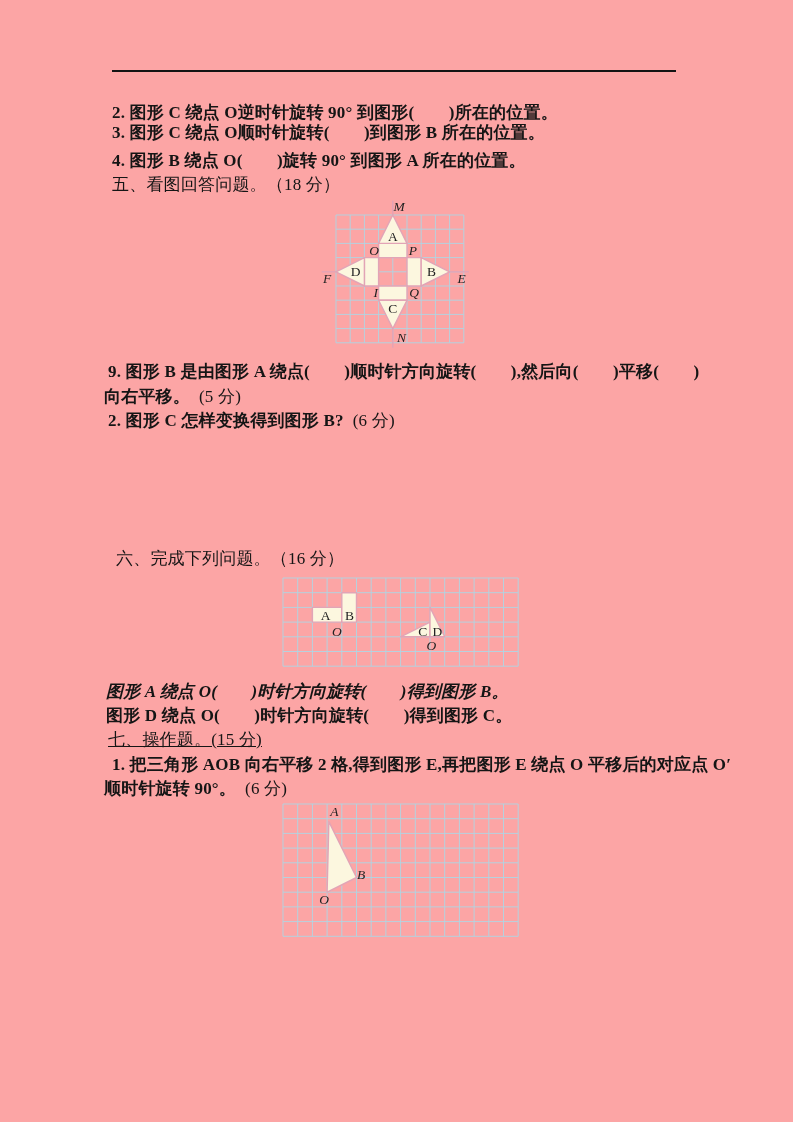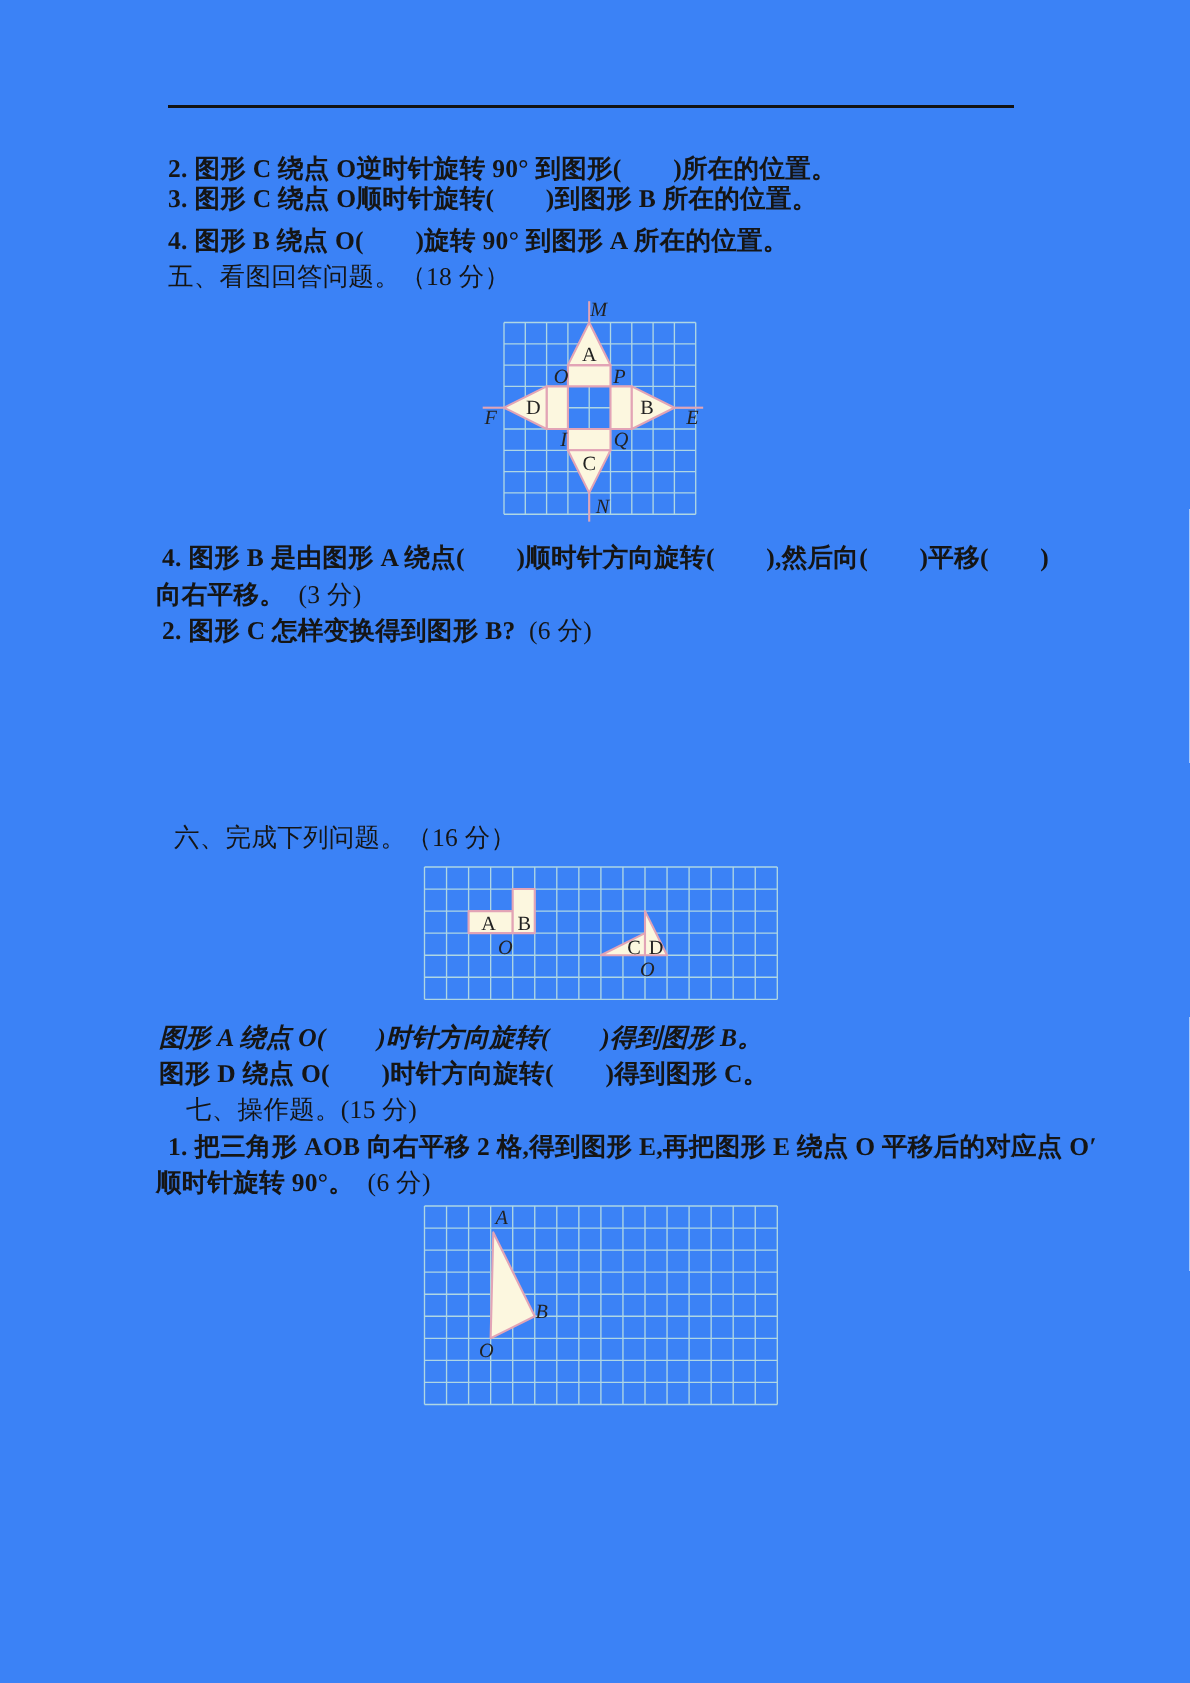--- a/index.html
+++ b/index.html
@@ -1,44 +1,44 @@
 <!DOCTYPE html>
 <html><head>
 <meta charset="utf-8">
 <style>
   html,body{margin:0;padding:0;background:#ffffff;}
   .page{
-    position:relative;width:793px;height:1122px;margin:0 auto;background:#3b82f6;
+    position:relative;width:793px;height:1122px;margin:0 auto;background:#fca5a5;
     font-family:"Liberation Serif","DejaVu Serif",serif;color:#151515;overflow:hidden;
   }
   .rule{position:absolute;background:#131313;}
   .line{position:absolute;font-size:17px;line-height:22px;white-space:pre;letter-spacing:.2px;}
   .line.bold{font-weight:bold;}
   .score{font-weight:normal;margin-left:9px;}
   svg.fig{position:absolute;overflow:visible;}
   svg.fig text{font-family:"Liberation Serif","DejaVu Serif",serif;}
 </style>
 </head>
 <body>
 
 <div class="page">
   <div class="rule" style="left:112px;top:70px;width:564px;height:2px;"></div>
 
   <div id="text-layer">
       <div class="line bold" style="left: 112px; top: 102px;"><span>2. 图形 C 绕点 O逆时针旋转 90° 到图形(　　)所在的位置。</span></div>
       <div class="line bold" style="left: 112px; top: 122px;"><span>3. 图形 C 绕点 O顺时针旋转(　　)到图形 B 所在的位置。</span></div>
       <div class="line bold" style="left: 112px; top: 150px;"><span>4. 图形 B 绕点 O(　　)旋转 90° 到图形 A 所在的位置。</span></div>
       <div class="line" style="left: 112px; top: 174px;"><span>五、看图回答问题。（18 分）</span></div>
-      <div class="line bold" style="left: 108px; top: 361px;"><span>4. 图形 B 是由图形 A 绕点(　　)顺时针方向旋转(　　),然后向(　　)平移(　　)</span></div>
-      <div class="line bold" style="left: 104px; top: 386px;"><span>向右平移。</span><span class="score">(3 分)</span></div>
+      <div class="line bold" style="left: 108px; top: 361px;"><span>9. 图形 B 是由图形 A 绕点(　　)顺时针方向旋转(　　),然后向(　　)平移(　　)</span></div>
+      <div class="line bold" style="left: 104px; top: 386px;"><span>向右平移。</span><span class="score">(5 分)</span></div>
       <div class="line bold" style="left: 108px; top: 410px; text-align: right;"><span>2. 图形 C 怎样变换得到图形 B?</span><span class="score">(6 分)</span></div>
       <div class="line" style="left: 116px; top: 548px;"><span>六、完成下列问题。（16 分）</span></div>
       <div class="line bold" style="left: 106px; top: 681px; font-style: italic;"><span>图形 A 绕点 O(　　)时针方向旋转(　　)得到图形 B。</span></div>
       <div class="line bold" style="left: 106px; top: 705px;"><span>图形 D 绕点 O(　　)时针方向旋转(　　)得到图形 C。</span></div>
-      <div class="line" style="left: 124px; top: 729px;"><span>七、操作题。(15 分)</span></div>
+      <div class="line" style="left: 108px; top: 729px; text-decoration: underline;"><span>七、操作题。(15 分)</span></div>
       <div class="line bold" style="left: 112px; top: 754px;"><span>1. 把三角形 AOB 向右平移 2 格,得到图形 E,再把图形 E 绕点 O 平移后的对应点 O′</span></div>
       <div class="line bold" style="left: 104px; top: 778px;"><span>顺时针旋转 90°。</span><span class="score">(6 分)</span></div>
     </div>
 
   <svg class="fig" style="left:320px;top:196px;" width="154" height="155">
       <g>
         <line x1="16" y1="19" x2="16" y2="146.8" stroke="#aed6e4" stroke-width="0.9"></line>
         <line x1="30.2" y1="19" x2="30.2" y2="146.8" stroke="#aed6e4" stroke-width="0.9"></line>
         <line x1="44.4" y1="19" x2="44.4" y2="146.8" stroke="#aed6e4" stroke-width="0.9"></line>
         <line x1="58.599999999999994" y1="19" x2="58.599999999999994" y2="146.8" stroke="#aed6e4" stroke-width="0.9"></line>

